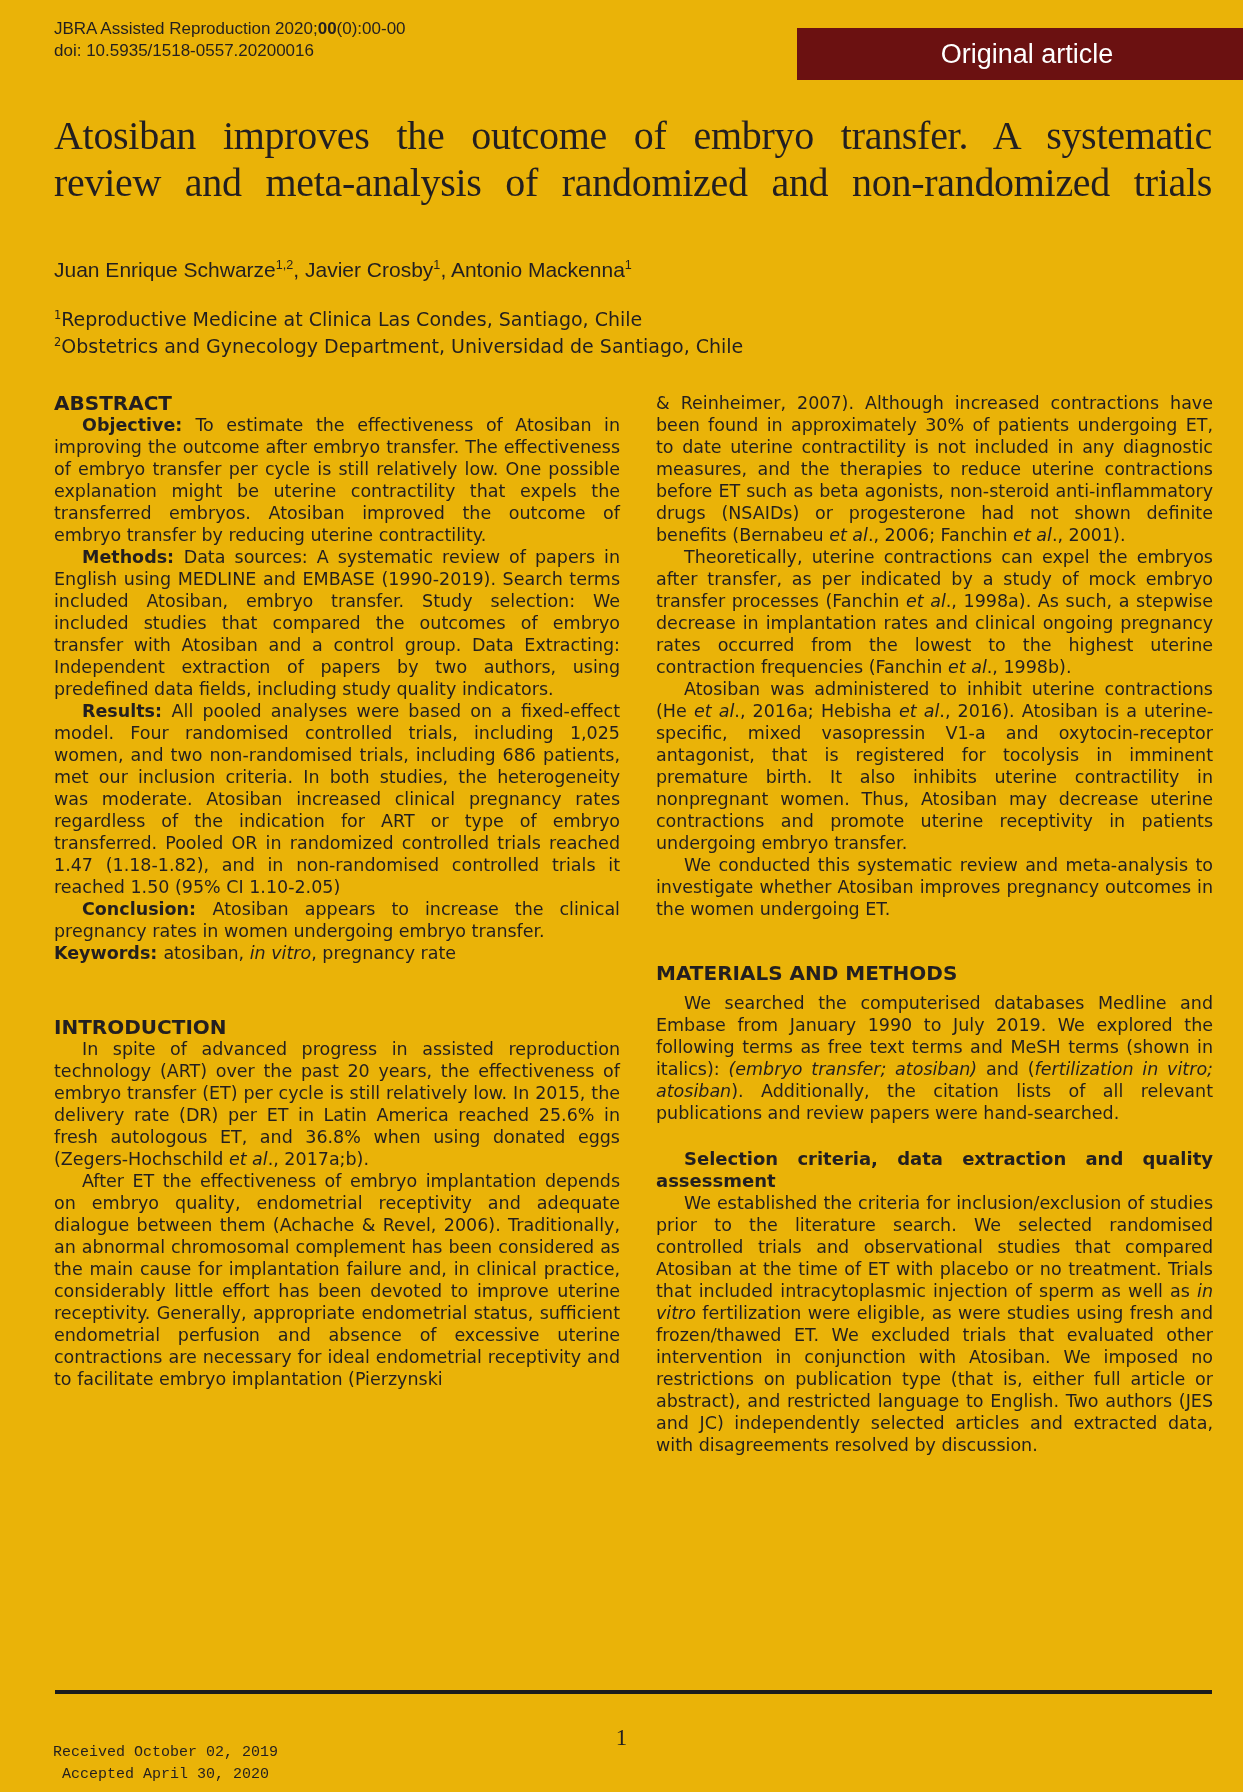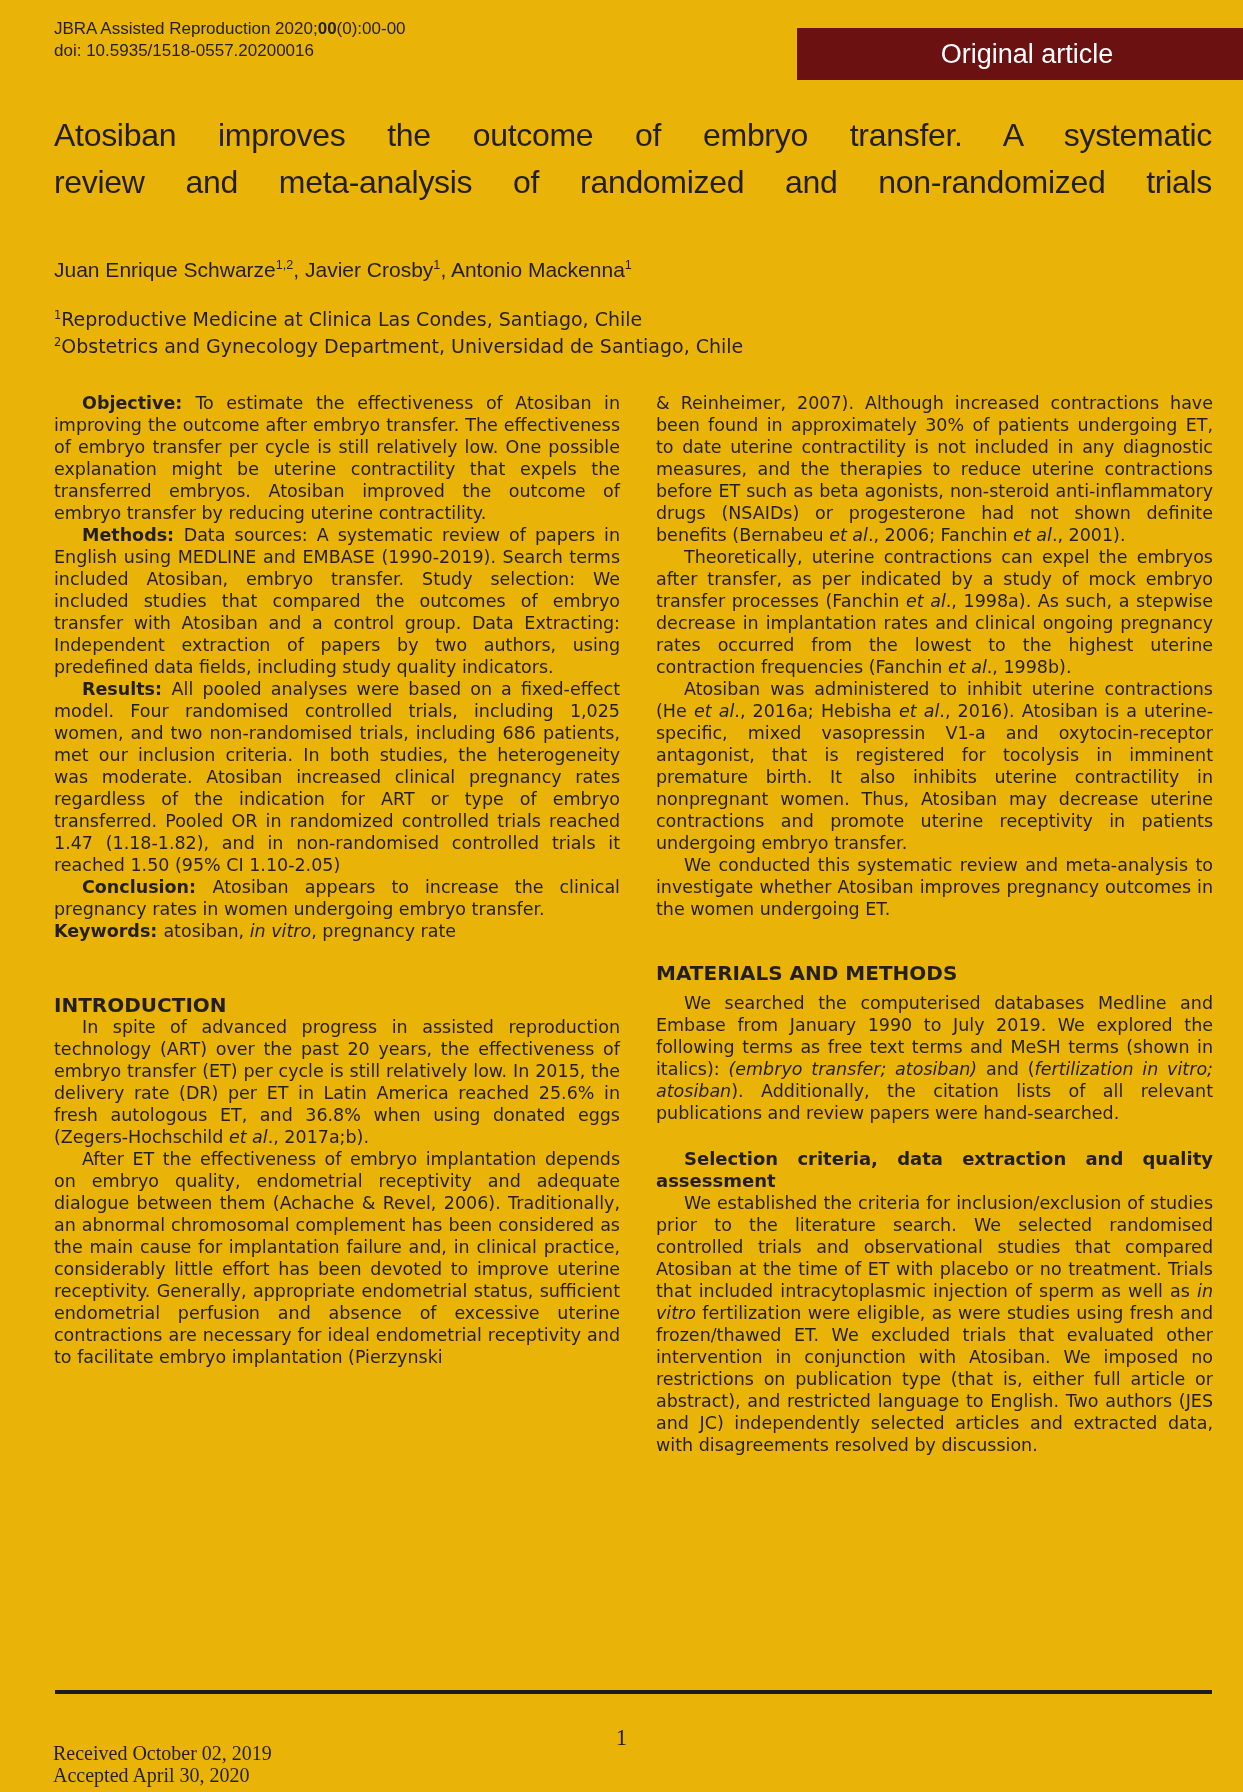--- a/index.html
+++ b/index.html
@@ -9,21 +9,21 @@
     font-family:"DejaVu Sans", sans-serif;
   }
   
   .meta { position:absolute; left:54px; top:18px;
     font-family:"Liberation Sans", sans-serif; font-size:17px; line-height:22px; }
   .badge { position:absolute; left:797px; top:28px; width:460px; height:52px;
     background:#6b1111; color:#ffffff; text-align:center; line-height:52px;
     font-family:"Liberation Sans", sans-serif; font-size:27px; }
   
   .title { position:absolute; left:54px; top:112px; width:1158px;
-    font-family:Liberation Sans, sans-serif; font-size:32px; line-height:47px;
+    font-family:Liberation Serif, serif; font-size:40px; line-height:47px;
     letter-spacing:-0.3px; font-weight:normal; }
   .title .tline { text-align:justify; text-align-last:justify; }
   .authors { position:absolute; left:54px; top:258px;
     font-family:"Liberation Sans", sans-serif; font-size:21px; }
   .affils { position:absolute; left:54px; top:306px; font-size:19px; line-height:27px; }
   sup { font-size:60%; line-height:0; vertical-align:super; }
   
   .col { position:absolute; top:392px; font-size:17.5px; line-height:22px; text-align:justify; }
   .col-left  { left:54px;  width:566px; }
   .col-right { left:656px; width:557px; }
@@ -32,21 +32,21 @@
   h1.section { font-size:20px; line-height:22px; margin:0; text-align:left; }
   h1#introduction-heading { margin-top:52px; margin-bottom:0; }
   h1#mm-heading { margin-top:42px; margin-bottom:8px; }
   h2.subsection { font-size:18px; line-height:22px; margin:0; font-weight:bold;
     text-indent:28px; text-align:justify; }
   h2.gap-above { margin-top:24px; }
   p.kw { }
   
   .footer-rule { position:absolute; left:55px; top:1690px; width:1157px; height:4px; background:#1c1c1c; }
   .footer-dates { position:absolute; left:53px; top:1742px;
-    font-family:Liberation Serif, serif; font-size:20px; line-height:22px; }
+    font-family:Liberation Mono, monospace; font-size:15px; line-height:22px;text-align:center; }
   .page-number { position:absolute; left:0; top:1725px; width:1243px; text-align:center;
     font-family:"Liberation Serif", serif; font-size:23px; }
 </style>
 </head>
 <body>
 
 <div class="page">
 
   <div class="meta">
     <div><span>JBRA Assisted Reproduction 2020;</span><span style="font-weight: 700;">00</span><span>(0):00-00</span></div>
@@ -61,20 +61,21 @@
   </div>
 
   <div class="authors"><span>Juan Enrique Schwarze</span><sup>1,2</sup><span>, Javier Crosby</span><sup>1</sup><span>, Antonio Mackenna</span><sup>1</sup></div>
 
   <div class="affils">
     <div><sup>1</sup><span>Reproductive Medicine at Clinica Las Condes, Santiago, Chile</span></div>
     <div><sup>2</sup><span>Obstetrics and Gynecology Department, Universidad de Santiago, Chile</span></div>
   </div>
 
   <div class="col col-left">
+    <h1 class="section" id="abstract-heading">ABSTRACT</h1>
     <p><span style="font-weight: 700;">Objective: </span><span>To estimate the effectiveness of Atosiban in improving the outcome after embryo transfer. The effectiveness of embryo transfer per cycle is still relatively low. One possible explanation might be uterine contractility that expels the transferred embryos. Atosiban improved the outcome of embryo transfer by reducing uterine contractility.</span></p>
     <p><span style="font-weight: 700;">Methods: </span><span>Data sources: A systematic review of papers in English using MEDLINE and EMBASE (1990-2019). Search terms included Atosiban, embryo transfer. Study selection: We included studies that compared the outcomes of embryo transfer with Atosiban and a control group. Data Extracting: Independent extraction of papers by two authors, using predefined data fields, including study quality indicators.</span></p>
     <p><span style="font-weight: 700;">Results: </span><span>All pooled analyses were based on a fixed-effect model. Four randomised controlled trials, including 1,025 women, and two non-randomised trials, including 686 patients, met our inclusion criteria. In both studies, the heterogeneity was moderate. Atosiban increased clinical pregnancy rates regardless of the indication for ART or type of embryo transferred. Pooled OR in randomized controlled trials reached 1.47 (1.18-1.82), and in non-randomised controlled trials it reached 1.50 (95% CI 1.10-2.05)</span></p>
     <p><span style="font-weight: 700;">Conclusion: </span><span>Atosiban appears to increase the clinical pregnancy rates in women undergoing embryo transfer.</span></p>
     <p class="kw noindent"><span style="font-weight: 700;">Keywords: </span><span>atosiban, </span><span style="font-style: italic;">in vitro</span><span>, pregnancy rate</span></p>
     <h1 class="section" id="introduction-heading">INTRODUCTION</h1>
     <p><span>In spite of advanced progress in assisted reproduction technology (ART) over the past 20 years, the effectiveness of embryo transfer (ET) per cycle is still relatively low. In 2015, the delivery rate (DR) per ET in Latin America reached 25.6% in fresh autologous ET, and 36.8% when using donated eggs (Zegers-Hochschild </span><span style="font-style: italic;">et al</span><span>., 2017a;b).</span></p>
     <p><span>After ET the effectiveness of embryo implantation depends on embryo quality, endometrial receptivity and adequate dialogue between them (Achache &amp; Revel, 2006). Traditionally, an abnormal chromosomal complement has been considered as the main cause for implantation failure and, in clinical practice, considerably little effort has been devoted to improve uterine receptivity. Generally, appropriate endometrial status, sufficient endometrial perfusion and absence of excessive uterine contractions are necessary for ideal endometrial receptivity and to facilitate embryo implantation (Pierzynski</span></p>
   </div>
 

